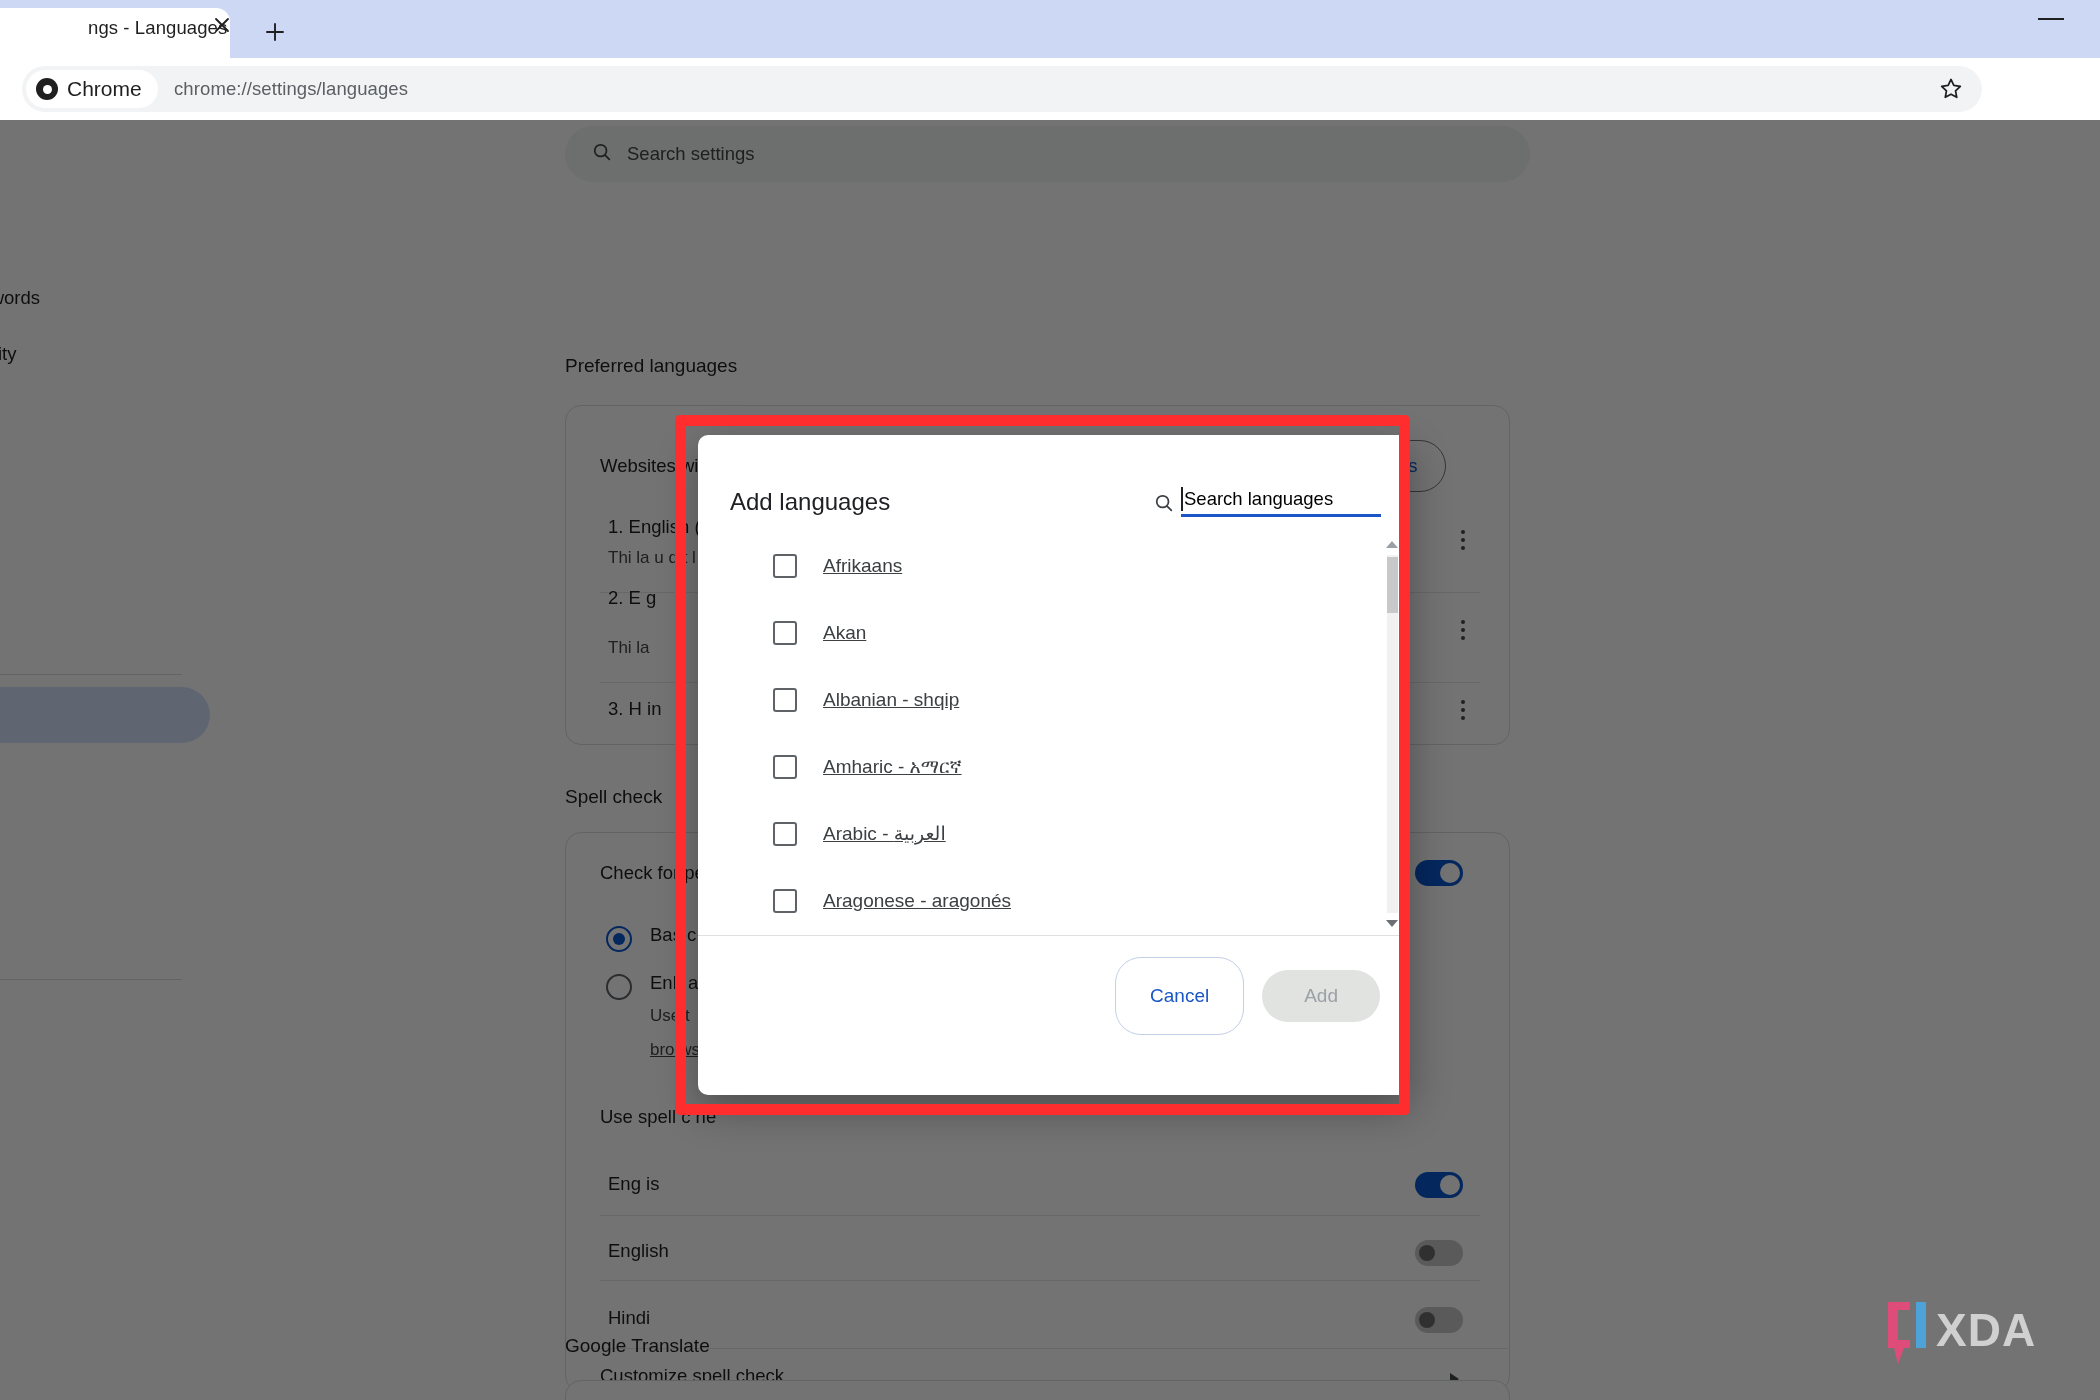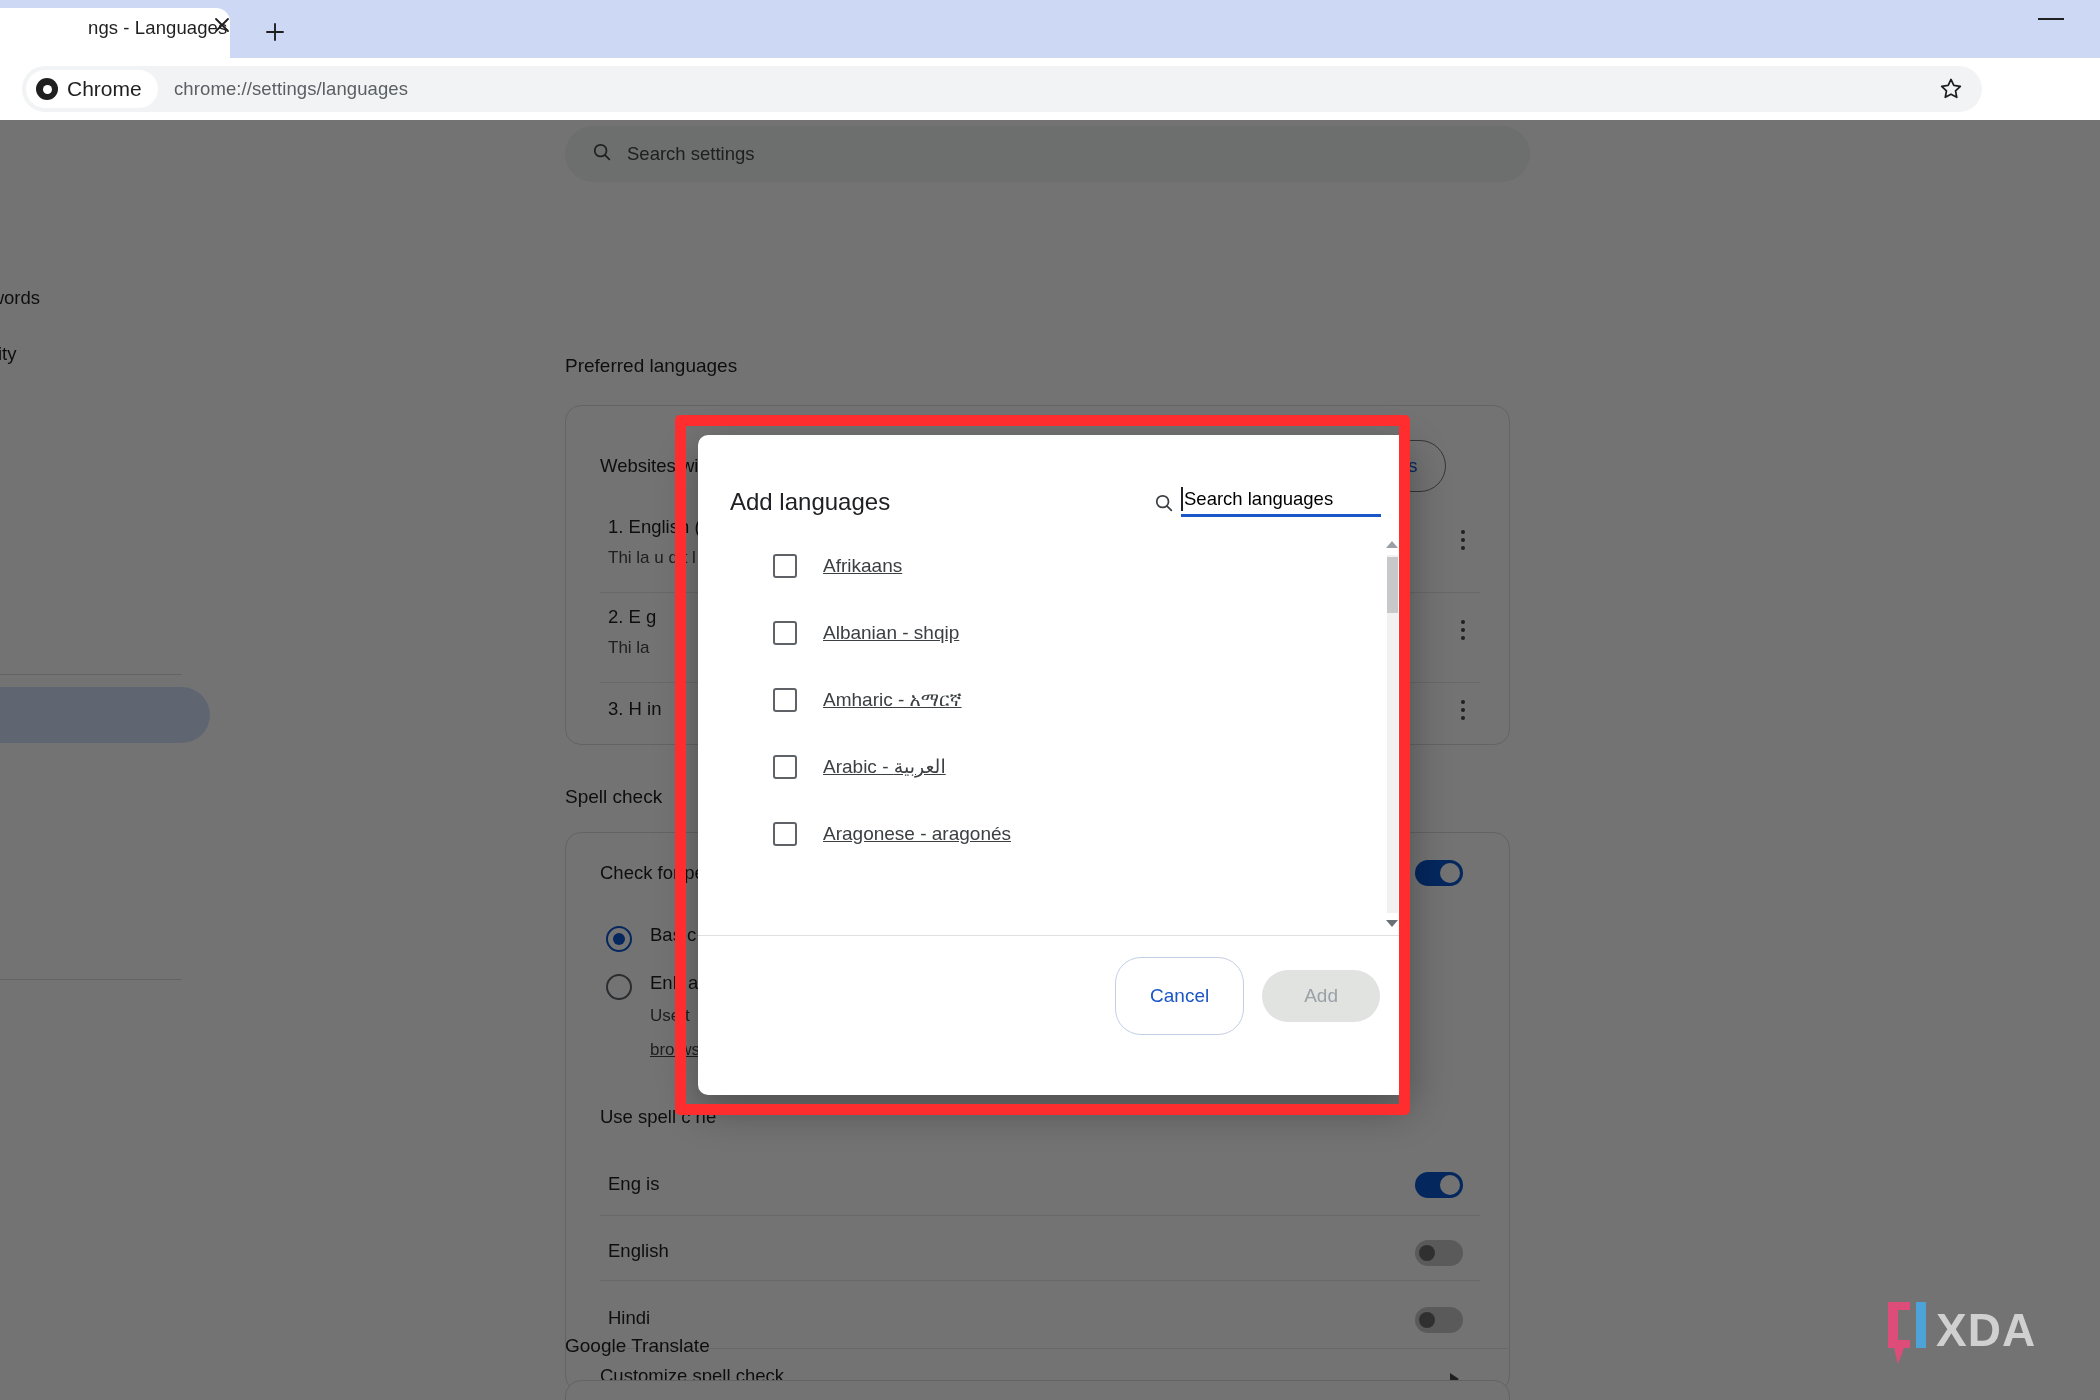--- a/index.html
+++ b/index.html
@@ -532,21 +532,21 @@
 
       <div class="txt" style="left:243px; top:396px;">1. English (United States)</div>
       <div class="txt sub" style="left:243px; top:428px;">Thi  la                   u   d     t      l ti</div>
       <div class="kebab" style="left:1078px; top:400px;">
           <i></i>
           <i></i>
           <i></i>
         </div>
       <div class="row-line" style="left:235px; top:472px; width:880px;"></div>
 
-      <div class="txt" style="left:243px; top:486px;">2. E   g</div>
+      <div class="txt" style="left:243px; top:467px;">2. E   g</div>
       <div class="txt sub" style="left:243px; top:518px;">Thi  la</div>
       <div class="kebab" style="left:1078px; top:490px;">
           <i></i>
           <i></i>
           <i></i>
         </div>
       <div class="row-line" style="left:235px; top:562px; width:880px;"></div>
 
       <div class="txt" style="left:243px; top:578px;">3. H in</div>
       <div class="kebab" style="left:1078px; top:570px;">
@@ -608,20 +608,24 @@
       </div>
     </div>
 
     <div class="lang-list">
       <div class="lang-row">
         <span class="chk"></span>
         <span class="lang-name">Afrikaans</span>
       </div>
       <div class="lang-row">
         <span class="chk"></span>
+        <span class="lang-name">Akan</span>
+      </div>
+      <div class="lang-row">
+        <span class="chk"></span>
         <span class="lang-name">Albanian - shqip</span>
       </div>
       <div class="lang-row">
         <span class="chk"></span>
         <span class="lang-name">Amharic - አማርኛ</span>
       </div>
       <div class="lang-row">
         <span class="chk"></span>
         <span class="lang-name">Arabic - العربية</span>
       </div>

